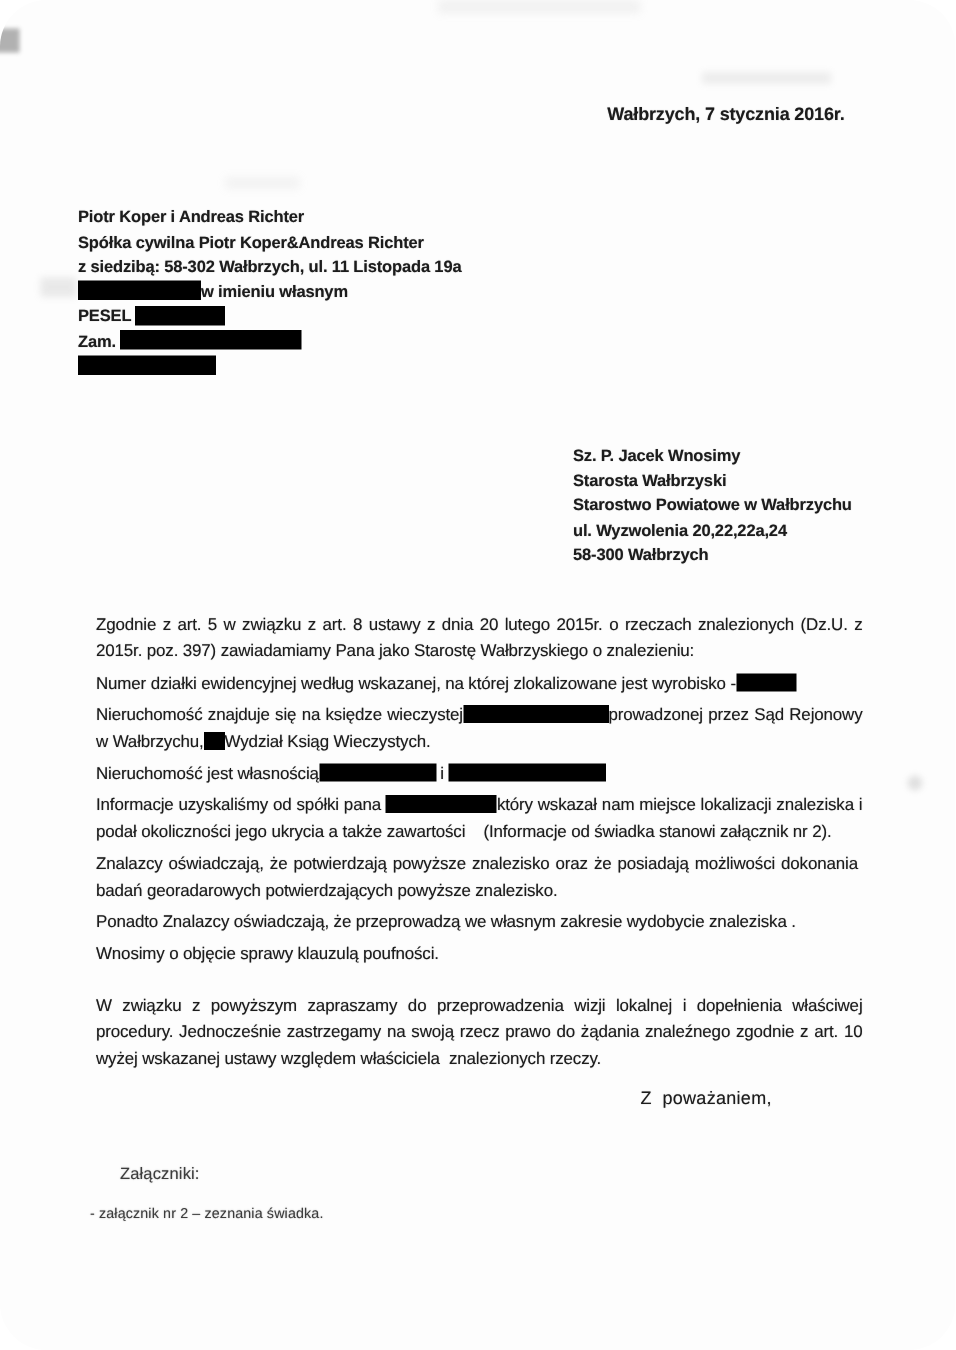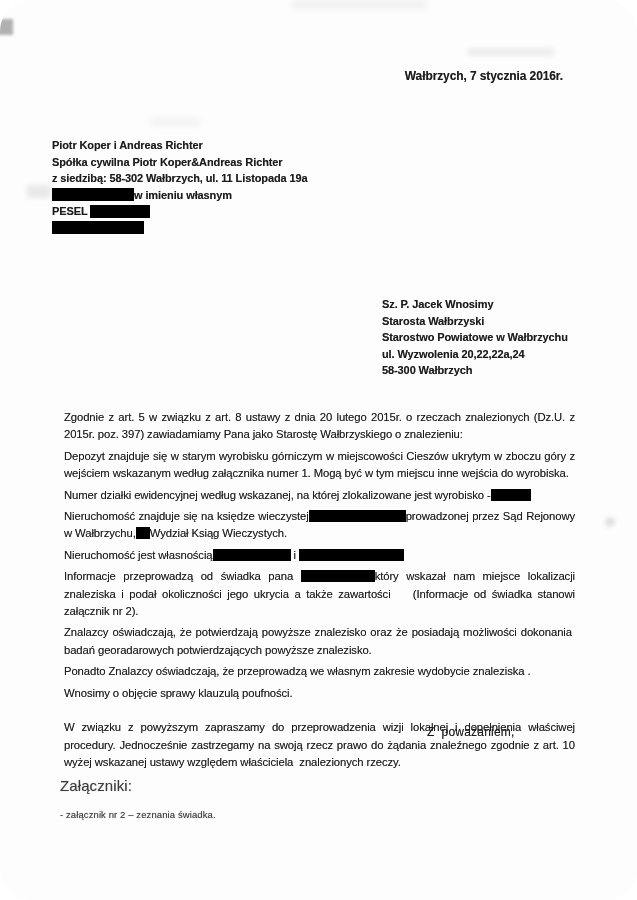--- a/index.html
+++ b/index.html
@@ -48,21 +48,21 @@
     vertical-align:-2px;text-shadow:none;
   }
   .sender-line .redact{height:13px;vertical-align:-2.5px;}
 
   .closing{position:absolute;left:427px;top:725px;font-size:12px;letter-spacing:.2px;}
 
   .attachments{
     position:absolute;left:60px;top:777px;
     color:#3c3c3c;text-shadow:0 0 .9px rgba(80,80,80,.55);
   }
-  .attachments-heading{font-size:15px;margin-bottom:11px;letter-spacing:.1px;}
+  .attachments-heading{font-size:11px;margin-bottom:11px;letter-spacing:.1px;margin-left:20px;}
   .attachment-item{font-size:9.5px;line-height:19.5px;letter-spacing:.1px;white-space:nowrap;}
 </style>
 </head>
 <body>
 
 <div class="page">
 
   <div class="artifact art-1"></div>
   <div class="artifact art-2"></div>
   <div class="artifact art-3"></div>
@@ -71,38 +71,38 @@
   <div class="artifact art-6"></div>
 
   <div class="date">Wałbrzych, 7 stycznia 2016r.</div>
 
   <div class="sender" id="sender">
       <div class="sender-line"><span>Piotr Koper i Andreas Richter</span></div>
       <div class="sender-line"><span>Spółka cywilna Piotr Koper&amp;Andreas Richter</span></div>
       <div class="sender-line"><span>z siedzibą: 58-302 Wałbrzych, ul. 11 Listopada 19a</span></div>
       <div class="sender-line"><span class="redact" style="width: 82px;"></span><span>w imieniu własnym</span></div>
       <div class="sender-line"><span>PESEL </span><span class="redact" style="width: 60px;"></span></div>
+      <div class="sender-line"><span>Zam. </span><span class="redact" style="width: 121px;"></span></div>
       <div class="sender-line"><span class="redact" style="width: 92px;"></span></div>
     </div>
 
   <div class="recipient" id="recipient">
       <div class="recipient-line">Sz. P. Jacek Wnosimy</div>
       <div class="recipient-line">Starosta Wałbrzyski</div>
       <div class="recipient-line">Starostwo Powiatowe w Wałbrzychu</div>
       <div class="recipient-line">ul. Wyzwolenia 20,22,22a,24</div>
       <div class="recipient-line">58-300 Wałbrzych</div>
     </div>
 
   <div class="body-text" id="body">
       <div class="para"><span>Zgodnie z art. 5 w związku z art. 8 ustawy z dnia 20 lutego 2015r. o rzeczach znalezionych (Dz.U. z 2015r. poz. 397) zawiadamiamy Pana jako Starostę Wałbrzyskiego o znalezieniu:</span></div>
-      <div class="para"><span>Depozyt znajduje się w starym wyrobisku górniczym w miejscowości Cieszów ukrytym w zboczu góry z wejściem wskazanym według załącznika numer 1. Mogą być w tym miejscu inne wejścia do wyrobiska.</span></div>
       <div class="para"><span>Numer działki ewidencyjnej według wskazanej, na której zlokalizowane jest wyrobisko -</span><span class="redact" style="width: 40px;"></span></div>
       <div class="para"><span>Nieruchomość znajduje się na księdze wieczystej</span><span class="redact" style="width: 97px;"></span><span>prowadzonej przez Sąd Rejonowy w Wałbrzychu,</span><span class="redact" style="width: 14px;"></span><span>Wydział Ksiąg Wieczystych.</span></div>
       <div class="para"><span>Nieruchomość jest własnością</span><span class="redact" style="width: 78px;"></span><span> i </span><span class="redact" style="width: 105px;"></span></div>
-      <div class="para"><span>Informacje przeprowadzą od świadka pana </span><span class="redact" style="width: 74px;"></span><span>który wskazał nam miejsce lokalizacji znaleziska i podał okoliczności jego ukrycia a także zawartości&nbsp;&nbsp;&nbsp; (Informacje od świadka stanowi załącznik nr 2).</span></div>
+      <div class="para"><span>Informacje uzyskaliśmy od spółki pana </span><span class="redact" style="width: 74px;"></span><span>który wskazał nam miejsce lokalizacji znaleziska i podał okoliczności jego ukrycia a także zawartości&nbsp;&nbsp;&nbsp; (Informacje od świadka stanowi załącznik nr 2).</span></div>
       <div class="para"><span>Znalazcy oświadczają, że potwierdzają powyższe znalezisko oraz że posiadają możliwości dokonania&nbsp; badań georadarowych potwierdzających powyższe znalezisko.</span></div>
       <div class="para"><span>Ponadto Znalazcy oświadczają, że przeprowadzą we własnym zakresie wydobycie znaleziska .</span></div>
       <div class="para"><span>Wnosimy o objęcie sprawy klauzulą poufności.</span></div>
       <div class="para gap"><span>W związku z powyższym zapraszamy do przeprowadzenia wizji lokalnej i dopełnienia właściwej procedury. Jednocześnie zastrzegamy na swoją rzecz prawo do żądania znaleźnego zgodnie z art. 10 wyżej wskazanej ustawy względem właściciela&nbsp; znalezionych rzeczy.</span></div>
     </div>
 
   <div class="closing">Z&nbsp; poważaniem,</div>
 
   <div class="attachments">
     <div class="attachments-heading">Załączniki:</div>

